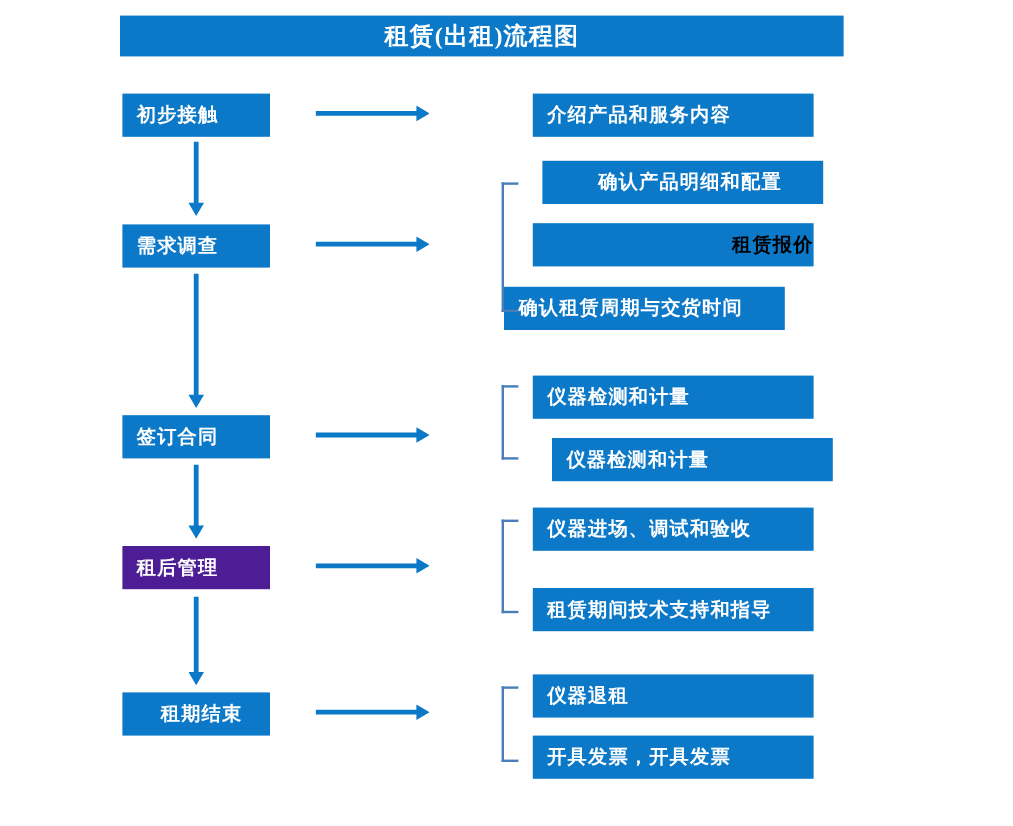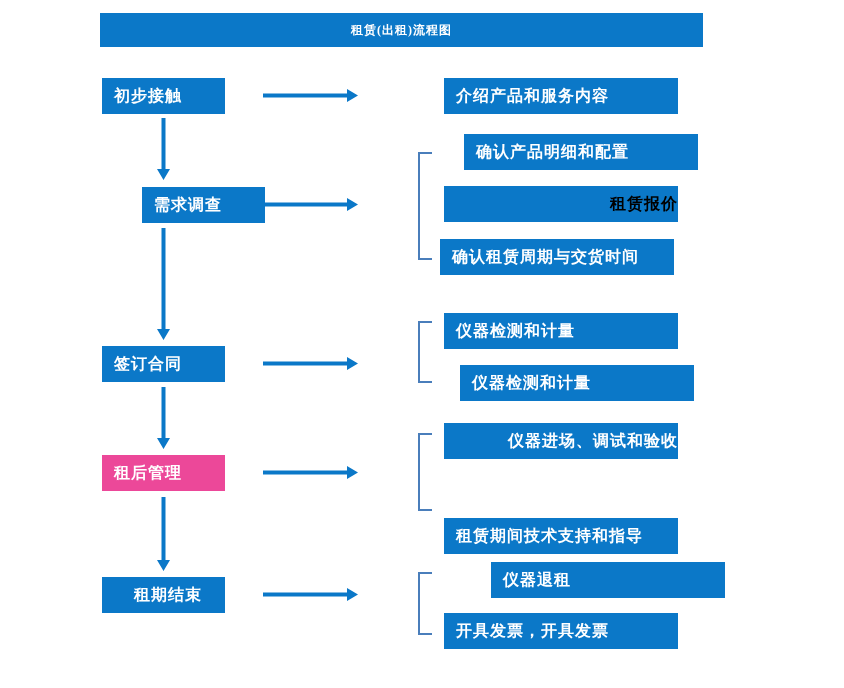--- a/index.html
+++ b/index.html
@@ -21,21 +21,21 @@
     background: #ffffff;
   }
   .title-bar {
     position: absolute;
     left: 100px;
     top: 13px;
     width: 603px;
     height: 34px;
     background: #0b78c8;
     color: #ffffff;
-    font-size: 12px;
+    font-size: 20px;
     font-weight: bold;
     display: flex;
     align-items: center;
     justify-content: center;
     letter-spacing: 1px;
   }
   .stage-box {
     position: absolute;
     background: #0b78c8;
     color: #ffffff;
@@ -78,59 +78,59 @@
 <body>
 
 <div id="canvas">
 
   <div class="title-bar">租赁(出租)流程图</div>
 
   <div id="stage-boxes">
       <div class="stage-box left-box" style="left: 102px; top: 78px; background: rgb(11, 120, 200); color: rgb(255, 255, 255);">
         <span>初步接触</span>
       </div>
-      <div class="stage-box left-box" style="left: 102px; top: 187px; background: rgb(11, 120, 200); color: rgb(255, 255, 255); margin-left: 40px;">
+      <div class="stage-box left-box" style="left: 102px; top: 187px; background: rgb(11, 120, 200); color: rgb(255, 255, 255);">
         <span>需求调查</span>
       </div>
       <div class="stage-box left-box" style="left: 102px; top: 346px; background: rgb(11, 120, 200); color: rgb(255, 255, 255);">
         <span>签订合同</span>
       </div>
-      <div class="stage-box left-box" style="left: 102px; top: 455px; background: #ec4899; color: rgb(255, 255, 255); font-family: Liberation Mono, monospace;">
+      <div class="stage-box left-box" style="left: 102px; top: 455px; background: #4c1d95; color: rgb(255, 255, 255); font-family: Liberation Mono, monospace;">
         <span>租后管理</span>
       </div>
       <div class="stage-box left-box" style="left: 102px; top: 577px; background: rgb(11, 120, 200); color: rgb(255, 255, 255); padding-left: 32px;">
         <span>租期结束</span>
       </div>
     </div>
   <div id="detail-boxes">
       <div class="stage-box right-box" style="left: 444px; top: 78px; background: rgb(11, 120, 200); color: rgb(255, 255, 255);">
         <span>介绍产品和服务内容</span>
       </div>
-      <div class="stage-box right-box" style="left: 464px; top: 134px; background: rgb(11, 120, 200); color: rgb(255, 255, 255);">
+      <div class="stage-box right-box" style="left: 452px; top: 134px; background: rgb(11, 120, 200); color: rgb(255, 255, 255); justify-content: center;">
         <span>确认产品明细和配置</span>
       </div>
       <div class="stage-box right-box" style="left: 444px; top: 186px; background: rgb(11, 120, 200); color: #000000; justify-content: flex-end;">
         <span>租赁报价</span>
       </div>
-      <div class="stage-box right-box" style="left: 440px; top: 239px; background: rgb(11, 120, 200); color: rgb(255, 255, 255);">
+      <div class="stage-box right-box" style="left: 420px; top: 239px; background: rgb(11, 120, 200); color: rgb(255, 255, 255);">
         <span>确认租赁周期与交货时间</span>
       </div>
       <div class="stage-box right-box" style="left: 444px; top: 313px; background: rgb(11, 120, 200); color: rgb(255, 255, 255);">
         <span>仪器检测和计量</span>
       </div>
       <div class="stage-box right-box" style="left: 444px; top: 365px; background: rgb(11, 120, 200); color: rgb(255, 255, 255); margin-left: 16px;">
         <span>仪器检测和计量</span>
       </div>
-      <div class="stage-box right-box" style="left: 444px; top: 423px; background: rgb(11, 120, 200); color: rgb(255, 255, 255); justify-content: flex-end;">
+      <div class="stage-box right-box" style="left: 444px; top: 423px; background: rgb(11, 120, 200); color: rgb(255, 255, 255);">
         <span>仪器进场、调试和验收</span>
       </div>
-      <div class="stage-box right-box" style="left: 444px; top: 490px; background: rgb(11, 120, 200); color: rgb(255, 255, 255); margin-top: 28px;">
+      <div class="stage-box right-box" style="left: 444px; top: 490px; background: rgb(11, 120, 200); color: rgb(255, 255, 255);">
         <span>租赁期间技术支持和指导</span>
       </div>
-      <div class="stage-box right-box" style="left: 444px; top: 562px; background: rgb(11, 120, 200); color: rgb(255, 255, 255); margin-left: 47px;">
+      <div class="stage-box right-box" style="left: 444px; top: 562px; background: rgb(11, 120, 200); color: rgb(255, 255, 255);">
         <span>仪器退租</span>
       </div>
       <div class="stage-box right-box" style="left: 444px; top: 613px; background: rgb(11, 120, 200); color: rgb(255, 255, 255);">
         <span>开具发票，开具发票</span>
       </div>
     </div>
   <div id="h-arrows">
       <div class="h-arrow" style="left: 263px; top: 88px; width: 95px;"><svg width="95" height="13" viewBox="0 0 95 13">
           <path d="M0 4.5 H84 V0 L95 6.5 L84 13 V8.5 H0 Z" fill="#0b78c8"></path>
         </svg></div>

